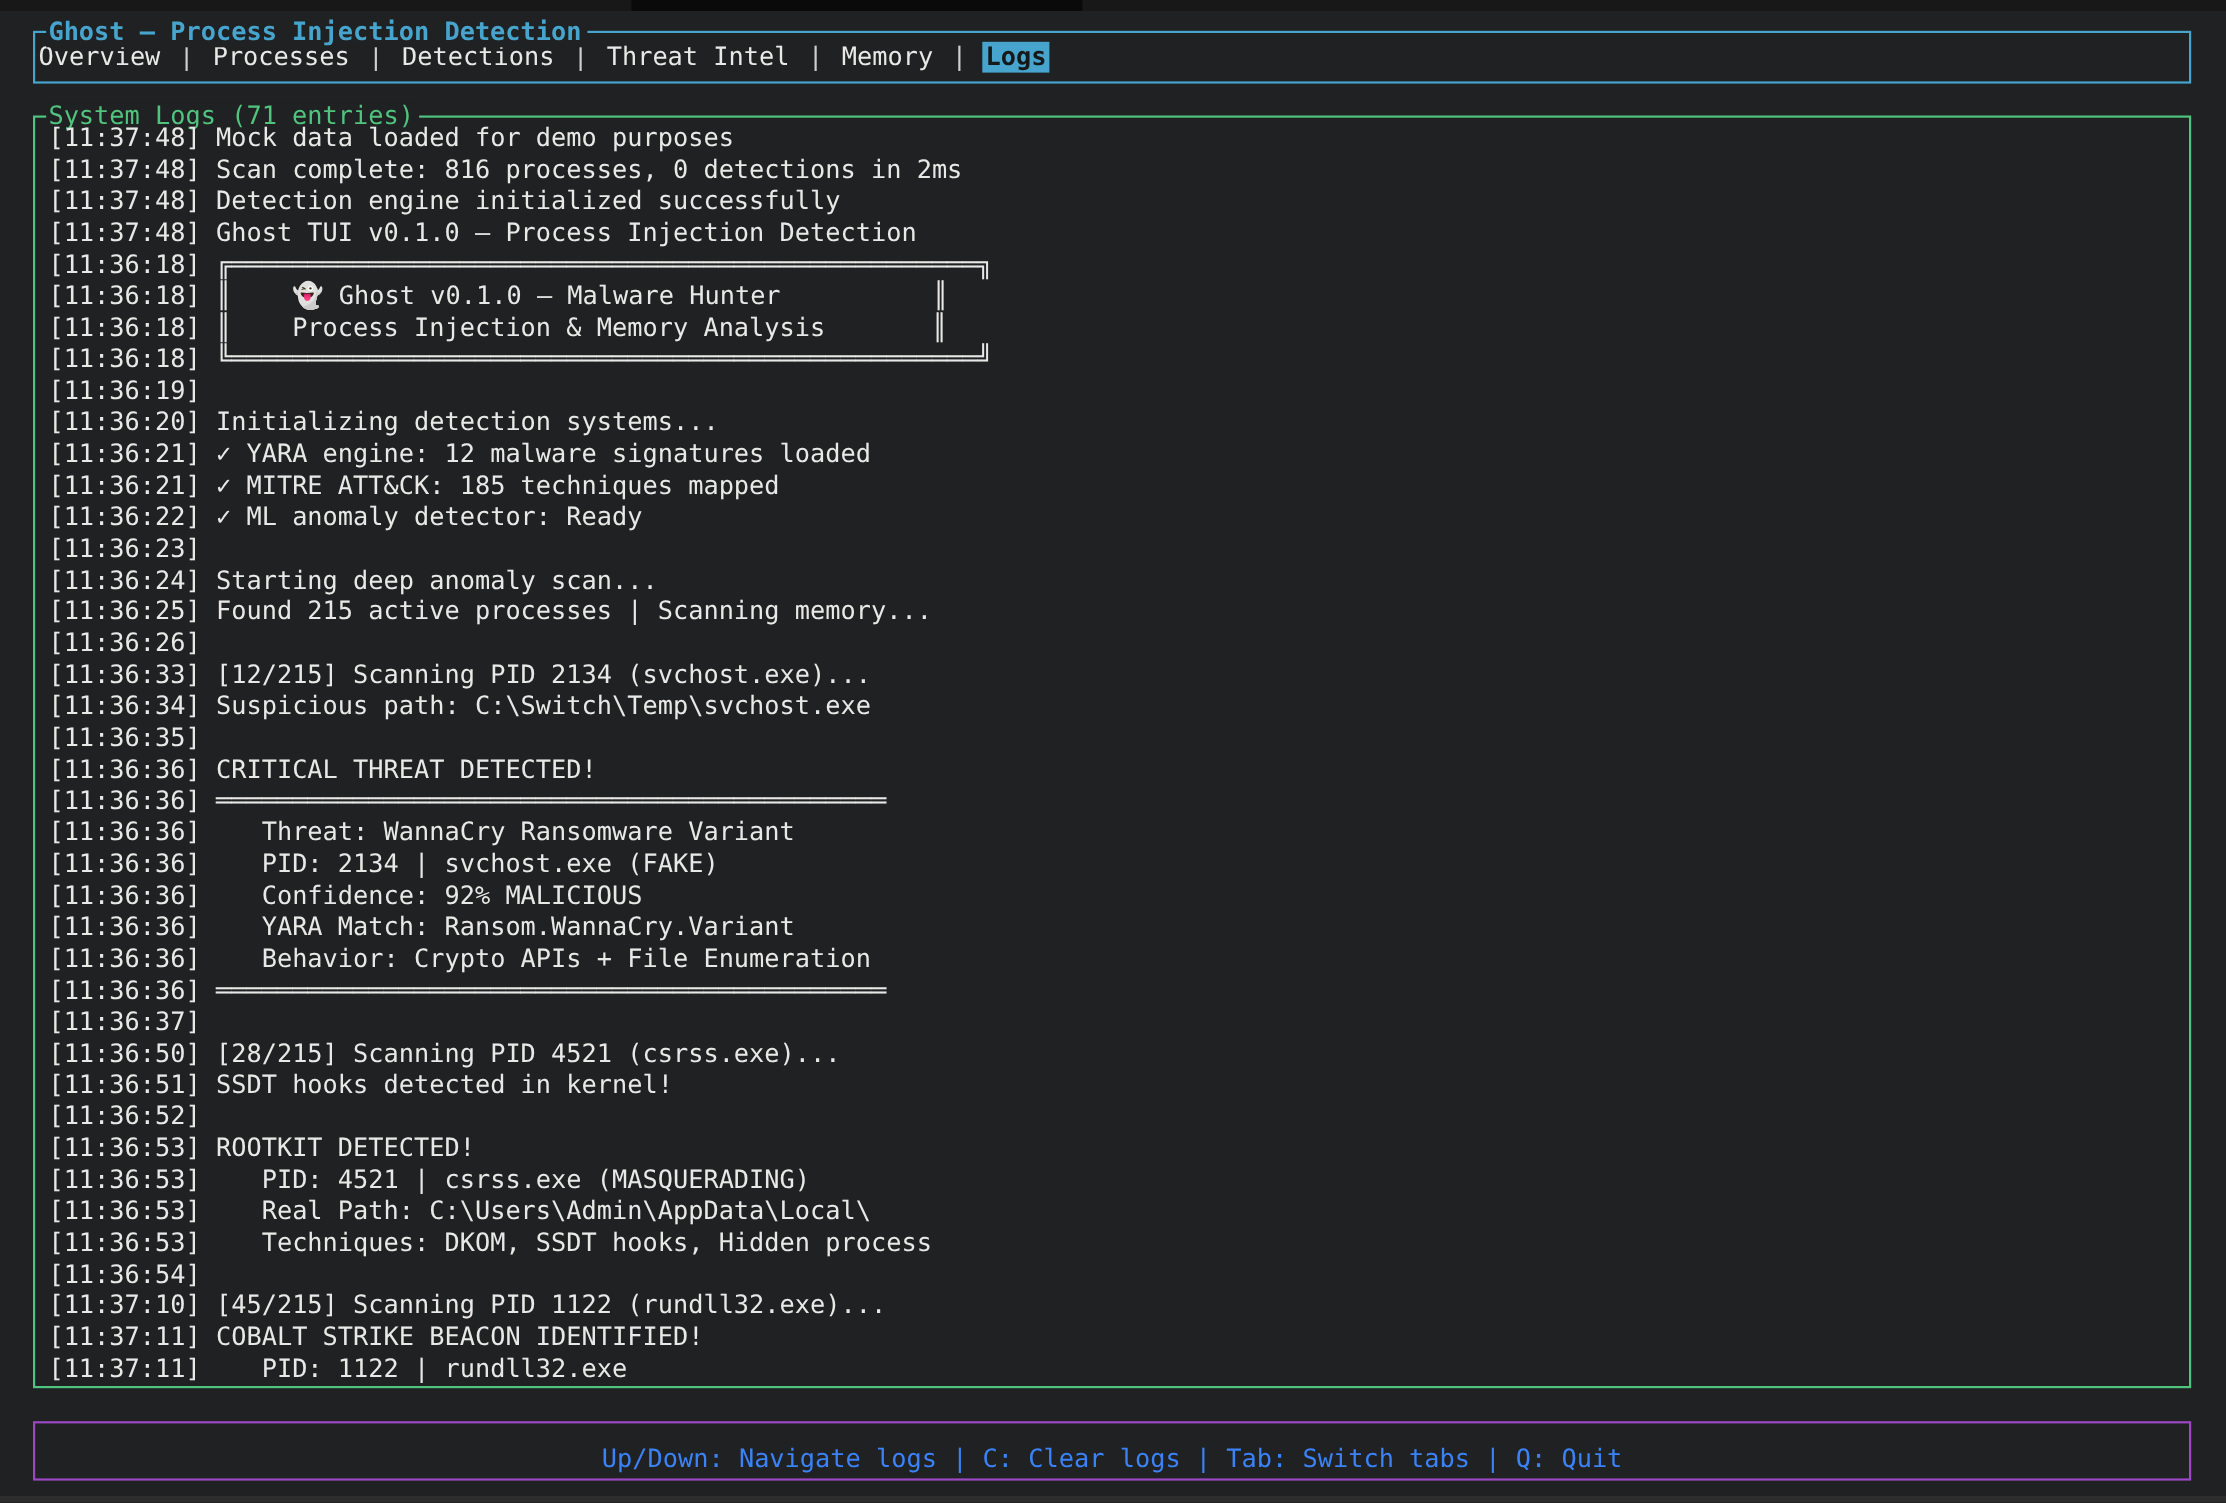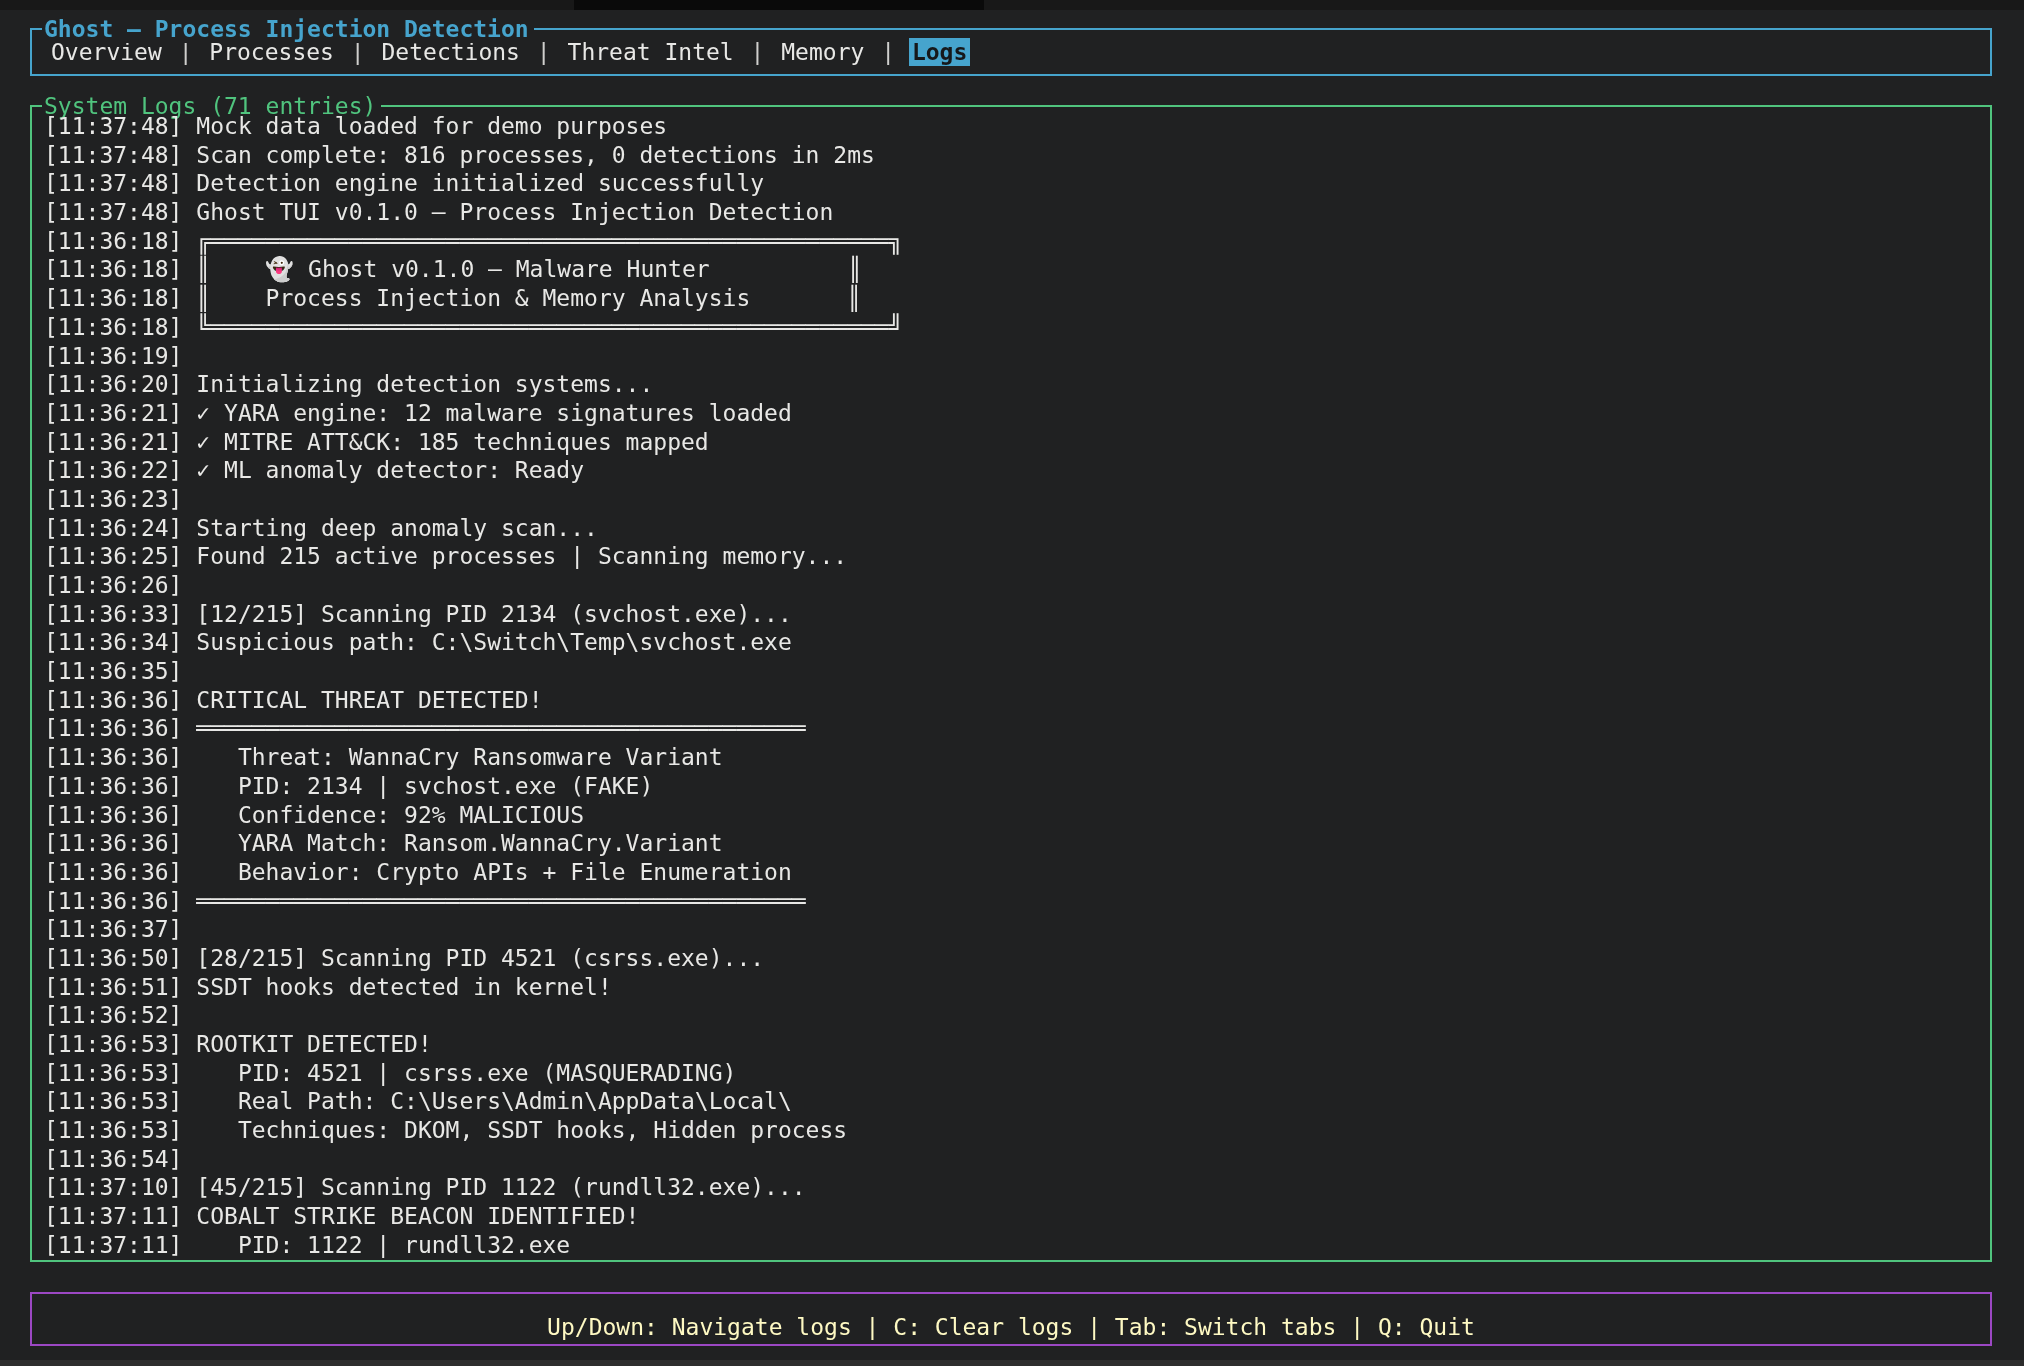--- a/index.html
+++ b/index.html
@@ -23,21 +23,21 @@
     position: absolute; top: -15px; left: 10px;
     background: #202122; padding: 0 5px 0 2px;
     font-size: 23px; line-height: 28px; white-space: pre;
   }
 
   
   .nav-box { top: 28px; height: 48px; border: 2px solid #46a4cd; }
   .nav-box .box-title { color: #46a4cd; font-weight: bold; }
   .tabs {
     display: flex; align-items: center; height: 100%;
-    padding-left: 16px; font-size: 23px; white-space: pre;
+    font-size: 23px; white-space: pre;
   }
   .tab-item { display: inline-flex; align-items: center; white-space: pre; }
   .tab-sep { color: #cfcfcd; white-space: pre; }
   .tab-label { color: #e8e8e6; padding: 1px 3px; cursor: default; }
   .tab-label.active { background: #46a4cd; color: #16181a; font-weight: bold; }
 
   
   .log-box { top: 105px; height: 1157px; border: 2px solid #50c47e; }
   .log-box .box-title { color: #50c47e; }
   .log-lines {
@@ -48,21 +48,21 @@
   }
   .log-line { white-space: pre; height: 28.7px; }
   .log-line .ts { color: #e8e8e6; }
   .log-line .msg { color: #e8e8e6; }
 
   
   .status-box {
     top: 1292px; height: 54px; border: 2px solid #9c48c4;
     display: flex; align-items: center; justify-content: center;
   }
-  .status-text { font-size: 23px; white-space: pre; color: #fef9c3; margin-top: 16px; }
+  .status-text { font-size: 23px; white-space: pre; color: #3b82f6; margin-top: 16px; }
 
   .bottom-strip { position: absolute; bottom: 0; left: 0; width: 100%; height: 6px; background: #2d2d2d; }
 </style>
 </head>
 <body>
 
 <div id="screen">
 
   <div class="top-strip">
     <div class="top-strip-dark"></div>

